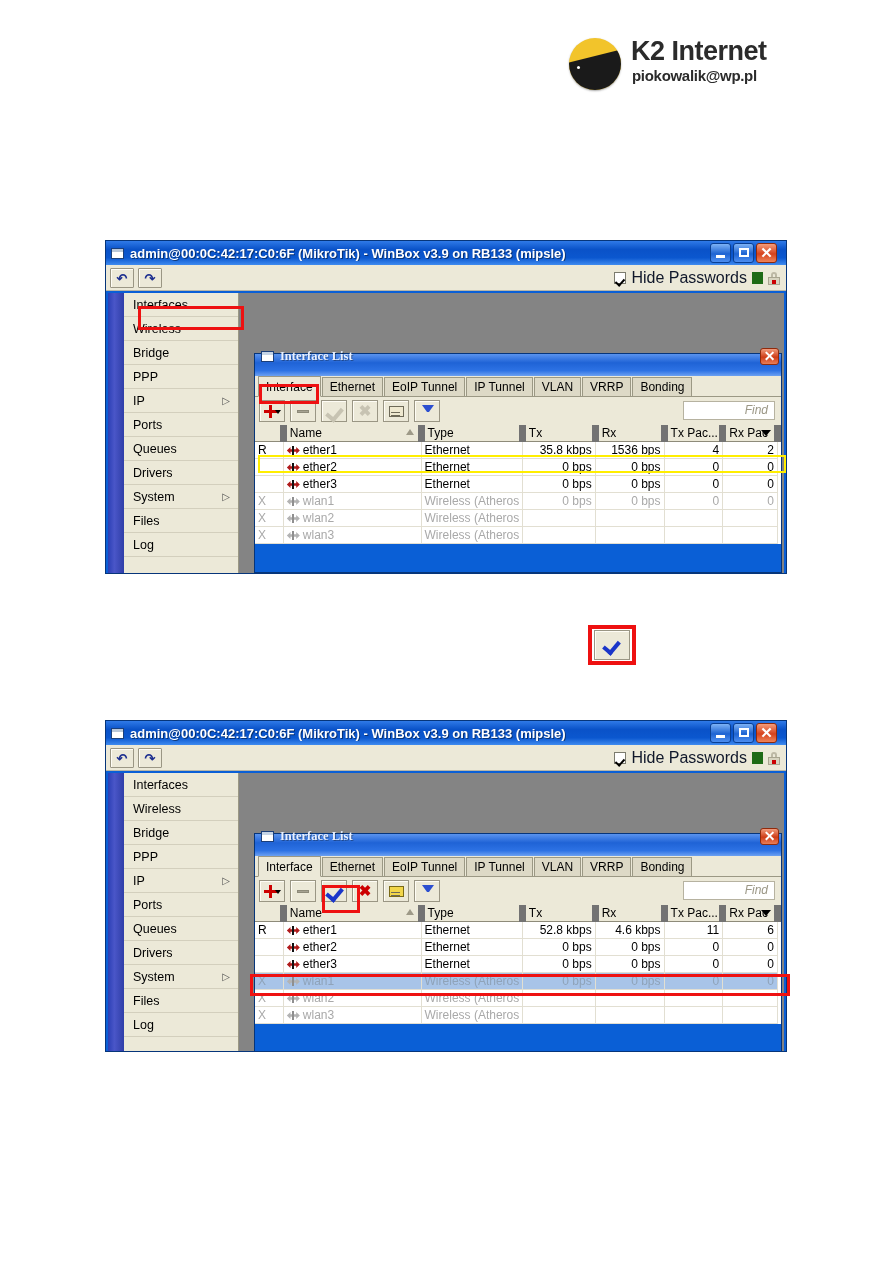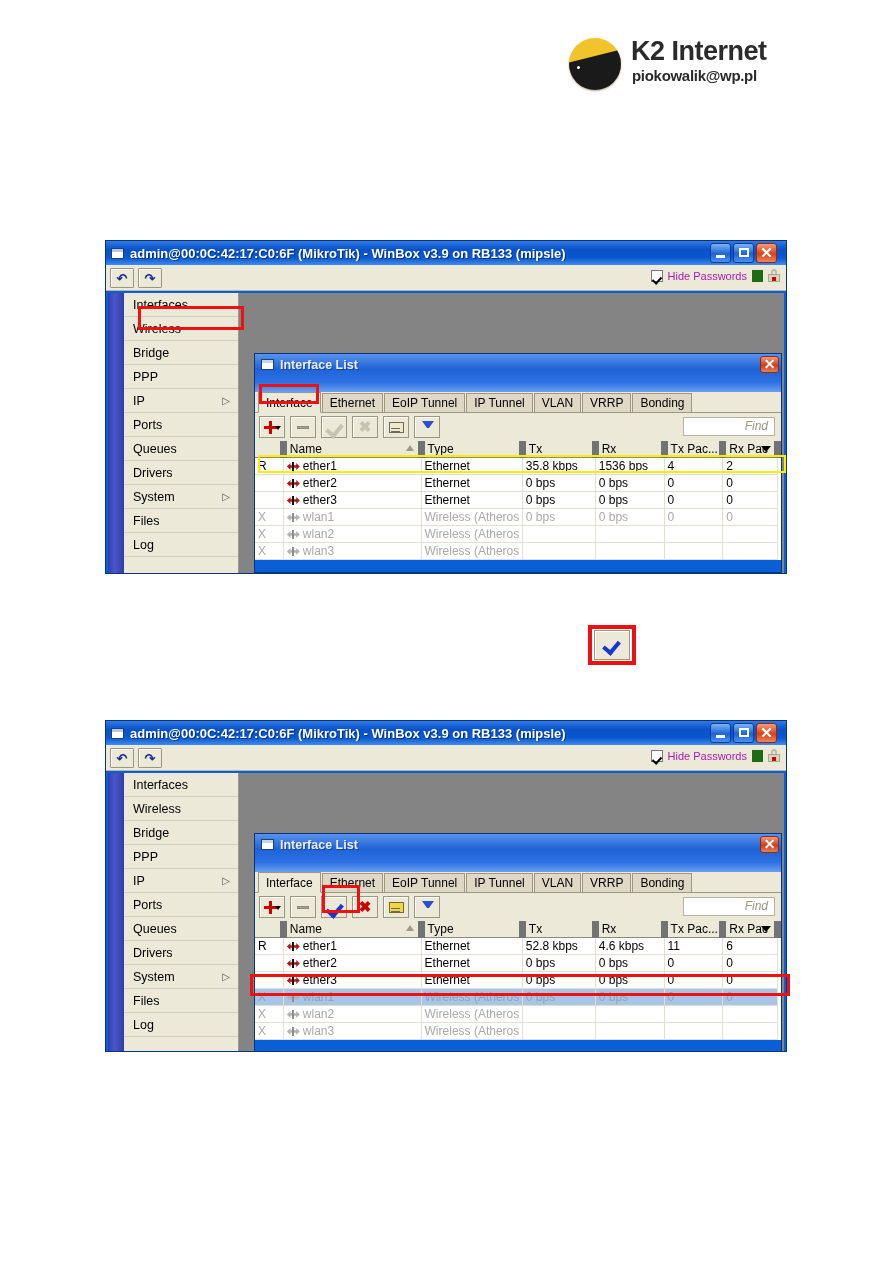--- a/index.html
+++ b/index.html
@@ -51,21 +51,21 @@
     line-height:18px;text-align:center;font-family:"Liberation Sans",sans-serif;}
 
   .toolrow{height:26px;background:#ece9d8;border-bottom:1px solid #b9b6a6;
     display:flex;align-items:center;padding:0 4px;box-sizing:border-box;position:relative;}
   .tbtn{width:24px;height:20px;background:#ece9d8;border:1px solid #9a9684;
     box-sizing:border-box;margin-right:4px;position:relative;border-radius:1px;
     box-shadow:inset 1px 1px 0 #fffdf5;}
   .arr{position:absolute;left:0;right:0;top:1px;text-align:center;color:#1d2f8f;font-size:13px;
     font-weight:bold;line-height:17px;}
   .hidepw{position:absolute;right:6px;top:4px;display:flex;align-items:center;gap:5px;
-    font-size:11px;color:#a21caf;}
+    font-size:16px;color:#0f172a;}
   .cbx{width:12px;height:12px;background:#fff;border:1px solid #7b7b6e;box-sizing:border-box;
     position:relative;}
   .cbx:after{content:"";position:absolute;left:2px;top:4px;width:4px;height:7px;
     border:solid #000;border-width:0 2px 2px 0;transform:rotate(42deg);}
   .greensq{width:11px;height:12px;background:#1e6b16;}
   .lockico{width:12px;height:13px;position:relative;}
   .lockico:before{content:"";position:absolute;left:3px;top:0;width:6px;height:6px;
     border:2px solid #bdb9a5;border-bottom:none;border-radius:4px 4px 0 0;box-sizing:border-box;}
   .lockico:after{content:"";position:absolute;left:0;top:5px;width:12px;height:8px;
     background:#d8d4c0;border:1px solid #a9a590;box-sizing:border-box;}
@@ -76,22 +76,22 @@
     background:linear-gradient(to right,#2b3fb5,#4a56c8 40%,#2f3ea8);}
   .menu{position:absolute;left:18px;top:2px;width:114px;bottom:0;background:#ece9d8;
     border-right:1px solid #9b9884;}
   .mi{height:24px;line-height:24px;padding-left:9px;font-size:12.5px;color:#000;
     border-bottom:1px solid #d3cfbd;position:relative;box-sizing:border-box;}
   .mi .sub{position:absolute;right:8px;top:0;color:#555;font-size:10px;}
   .content{position:absolute;left:133px;right:2px;top:2px;bottom:0;background:#848484;}
 
   
   .iflist{position:absolute;background:#0a5fd6;border:1px solid #06357a;box-sizing:border-box;}
-  .if-title{height:38px;background:linear-gradient(to bottom,#5a93ee 0%,#1f63d6 40%,#2d72e4 75%,#6ba0f2 100%);
-    display:flex;align-items:center;padding:0 2px 17px 6px;box-sizing:border-box;}
+  .if-title{height:22px;background:linear-gradient(to bottom,#5a93ee 0%,#1f63d6 40%,#2d72e4 75%,#6ba0f2 100%);
+    display:flex;align-items:center;padding:0 2px 17px 6px;box-sizing:border-box;font-family:Liberation Serif, serif;}
   .if-title .ti{width:13px;height:11px;background:#fff;border:1px solid #1b3f7a;margin-right:6px;
     box-sizing:border-box;background-image:linear-gradient(to bottom,#c5d4e6 0 3px,#ffffff 3px 100%);}
   .if-title .tt{flex:1;color:#e8f0ff;font-size:12.5px;font-weight:bold;
     text-shadow:1px 1px 0 rgba(0,0,0,.35);}
   .if-close{width:19px;height:17px;border:1px solid #8f2a0c;box-sizing:border-box;border-radius:3px;
     background:linear-gradient(to bottom,#f09b7c,#cf3c17 55%,#e87f58);position:relative;}
   .if-close span{position:absolute;left:0;right:0;top:-1px;color:#fff;font-size:14px;
     font-weight:bold;text-align:center;line-height:17px;}
 
   .if-body{background:#ece9d8;padding:0;}
@@ -141,21 +141,21 @@
 
   
   table.iftab{border-collapse:collapse;width:100%;table-layout:fixed;background:#fff;
     font-size:12px;color:#000;}
   table.iftab th{background:#ece9d8;border-right:7px solid #737373;border-bottom:1px solid #8e8b7a;
     font-weight:normal;text-align:left;padding:1px 3px;height:16px;font-size:12px;
     position:relative;box-sizing:border-box;overflow:hidden;white-space:nowrap;}
   table.iftab td{border-right:1px solid #e2dfd2;border-bottom:1px solid #e2dfd2;
     padding:0 3px;height:16px;line-height:16px;box-sizing:border-box;overflow:hidden;
     white-space:nowrap;}
-  td.num{text-align:left;margin-top:41px;}
+  td.num{text-align:right;margin-top:41px;}
   tr.dim td{color:#a9a9a9;}
   tr.sel td{background:#a8c4e8;color:#8fa3b9;}
   .sortasc{position:absolute;right:4px;top:4px;width:0;height:0;
     border-left:4px solid transparent;border-right:4px solid transparent;border-bottom:6px solid #9e9a88;}
   .hdrdown{position:absolute;right:3px;top:5px;width:0;height:0;
     border-left:5px solid transparent;border-right:5px solid transparent;border-top:6px solid #000;}
   .ifico{display:inline-block;width:13px;height:9px;position:relative;vertical-align:-1px;
     margin-right:3px;}
   .ifico.eth:before{content:"";position:absolute;left:0;top:1px;width:13px;height:7px;
     background:#b01a1a;clip-path:polygon(0 50%,28% 0,28% 32%,72% 32%,72% 0,100% 50%,72% 100%,72% 68%,28% 68%,28% 100%);}

